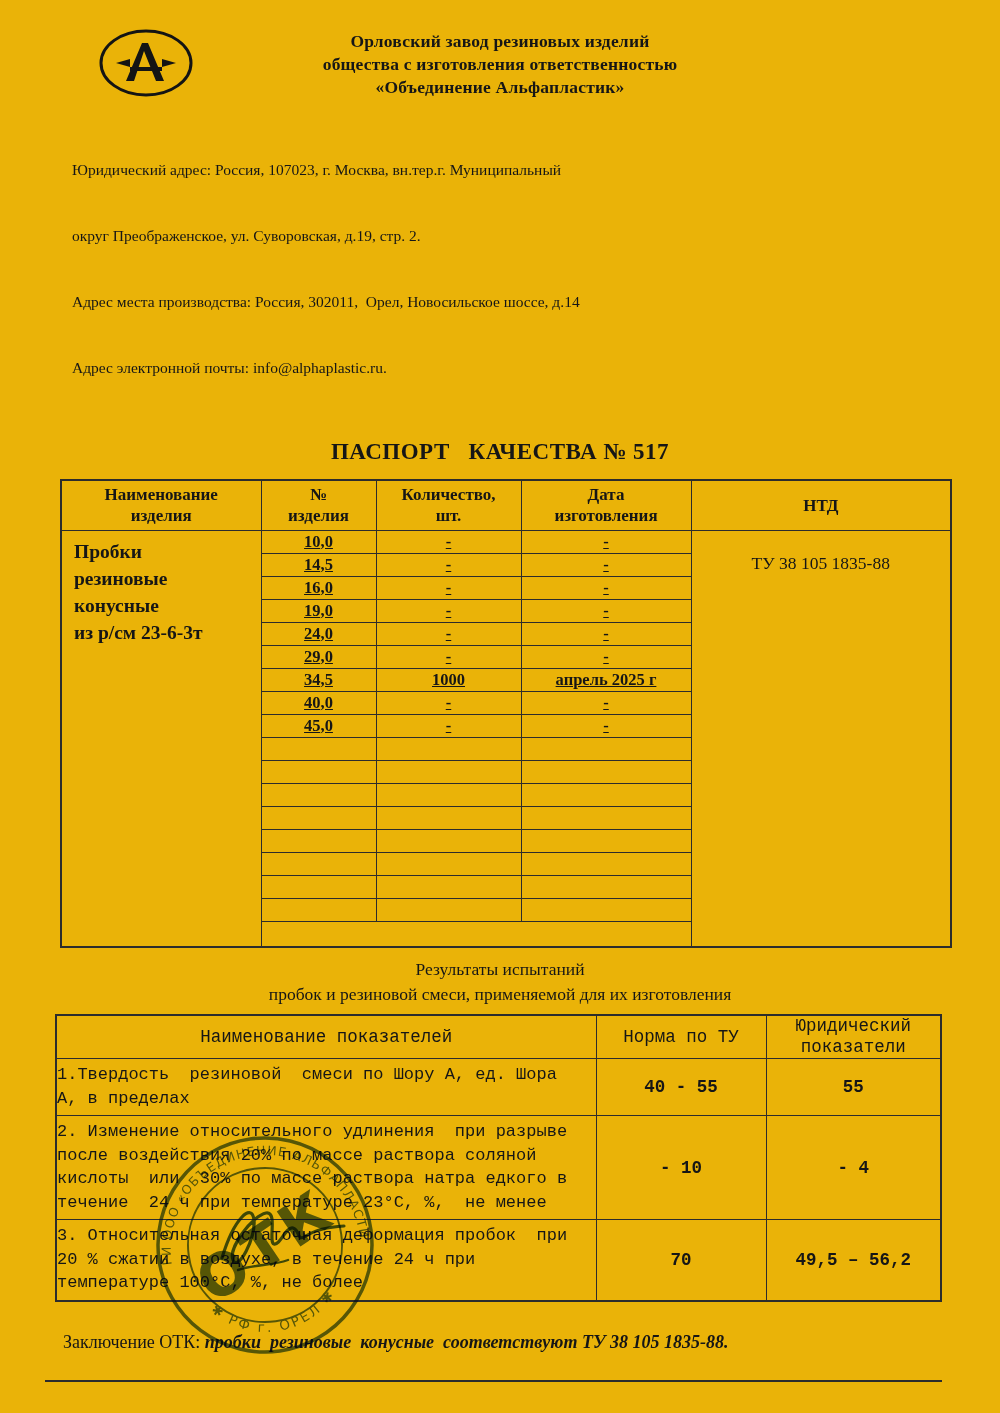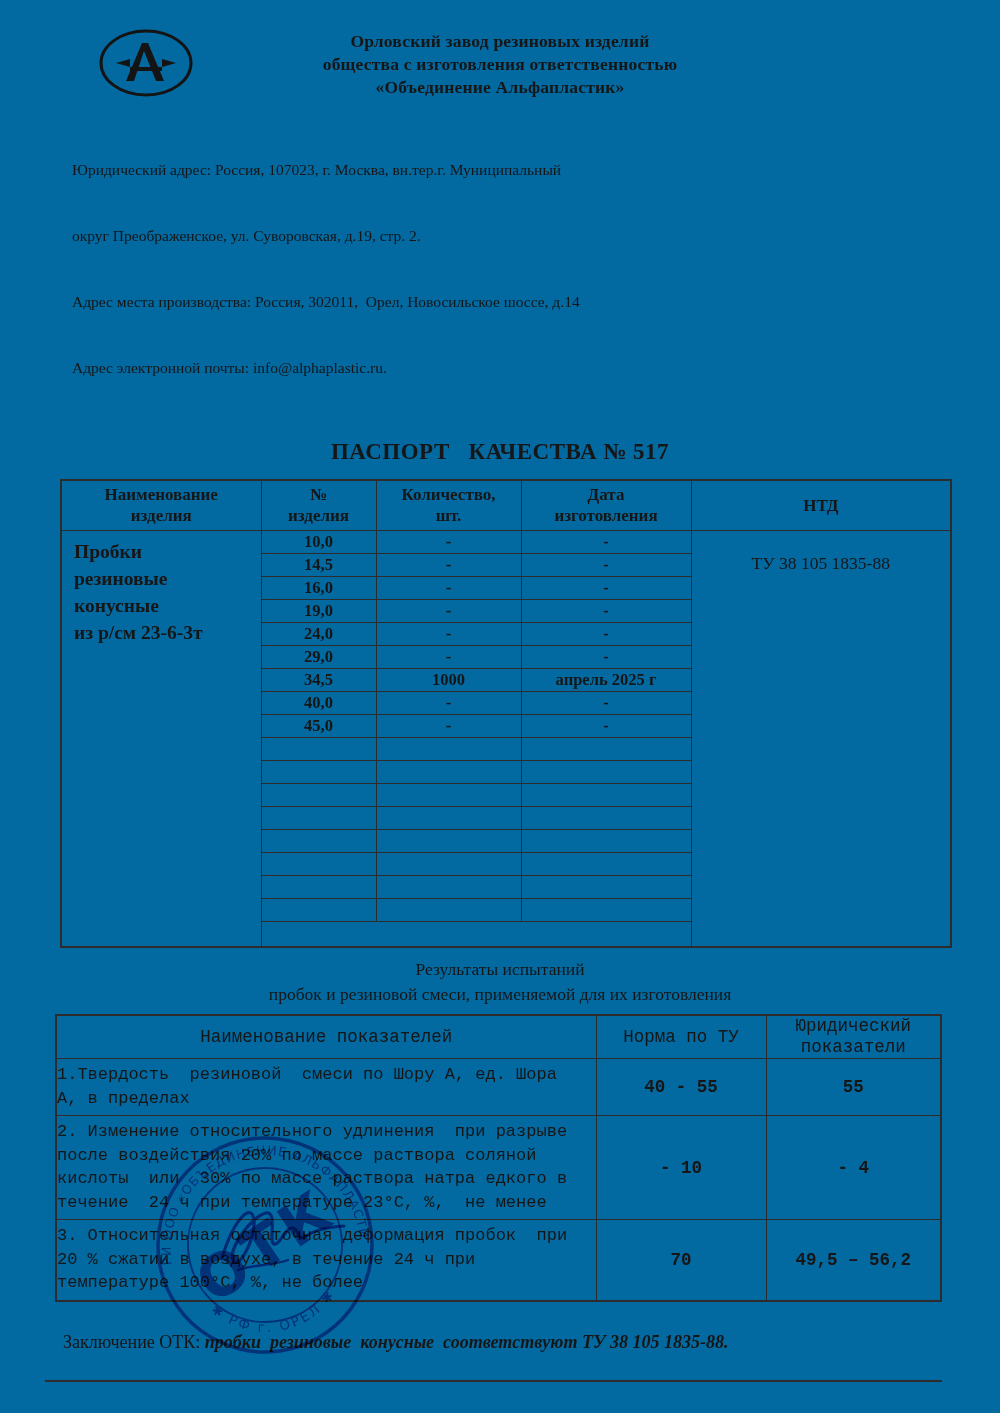--- a/index.html
+++ b/index.html
@@ -1,36 +1,36 @@
 <!DOCTYPE html>
 <html><head>
 <meta charset="utf-8">
 <style>
   * { margin:0; padding:0; box-sizing:border-box; }
   html,body { background:#d9d9d9; }
   body { font-family:"Liberation Serif","DejaVu Serif",serif; color:#161616; }
   .page {
     position:relative; width:1000px; height:1413px; margin:0 auto;
-    background:#0369a1; overflow:hidden;
+    background:#eab308; overflow:hidden;
   }
   
   .logo { position:absolute; left:96px; top:26px; width:100px; height:74px; }
   .company { padding-top:30px; text-align:center; font-weight:bold;
              font-size:17.5px; line-height:23px; letter-spacing:.2px; }
   .address { margin:16px 0 0 72px; font-size:15.5px; line-height:22px; white-space:pre-wrap; }
   .doc-title { margin-top:16px; text-align:center; font-weight:bold; font-size:23px;
                letter-spacing:.5px; white-space:pre-wrap; }
   
   .main-table { margin:14px 0 0 60px; width:890px; border-collapse:collapse;
                 table-layout:fixed; border:2px solid #2c2c2c; }
   .main-table th, .main-table td { border:1px solid #2c2c2c; }
   .main-table th { font-size:17px; line-height:21px; height:50px; text-align:center;
                    vertical-align:middle; font-weight:bold; }
   .main-table td.cell { height:23px; text-align:center; font-weight:bold;
-                        font-size:16.5px; padding:0; }
+                        font-size:16.5px; padding:0;text-decoration:underline; }
   .product-cell { vertical-align:top; text-align:left; padding:7px 6px 0 12px;
                   font-weight:bold; font-size:19.5px; line-height:27px; }
   .ntd-cell { vertical-align:top; text-align:center; font-weight:normal;
               font-size:17.5px; padding-top:22px; }
   .spacer td { border:none; height:26px; }
   
   .results-title { text-align:center; font-weight:normal; font-size:17.5px;
                    line-height:25px; margin-top:9px; }
   .results-table { margin:7px 0 0 55px; width:885px; border-collapse:collapse;
                    table-layout:fixed; border:2px solid #2c2c2c;font-family:Liberation Mono, monospace; }

